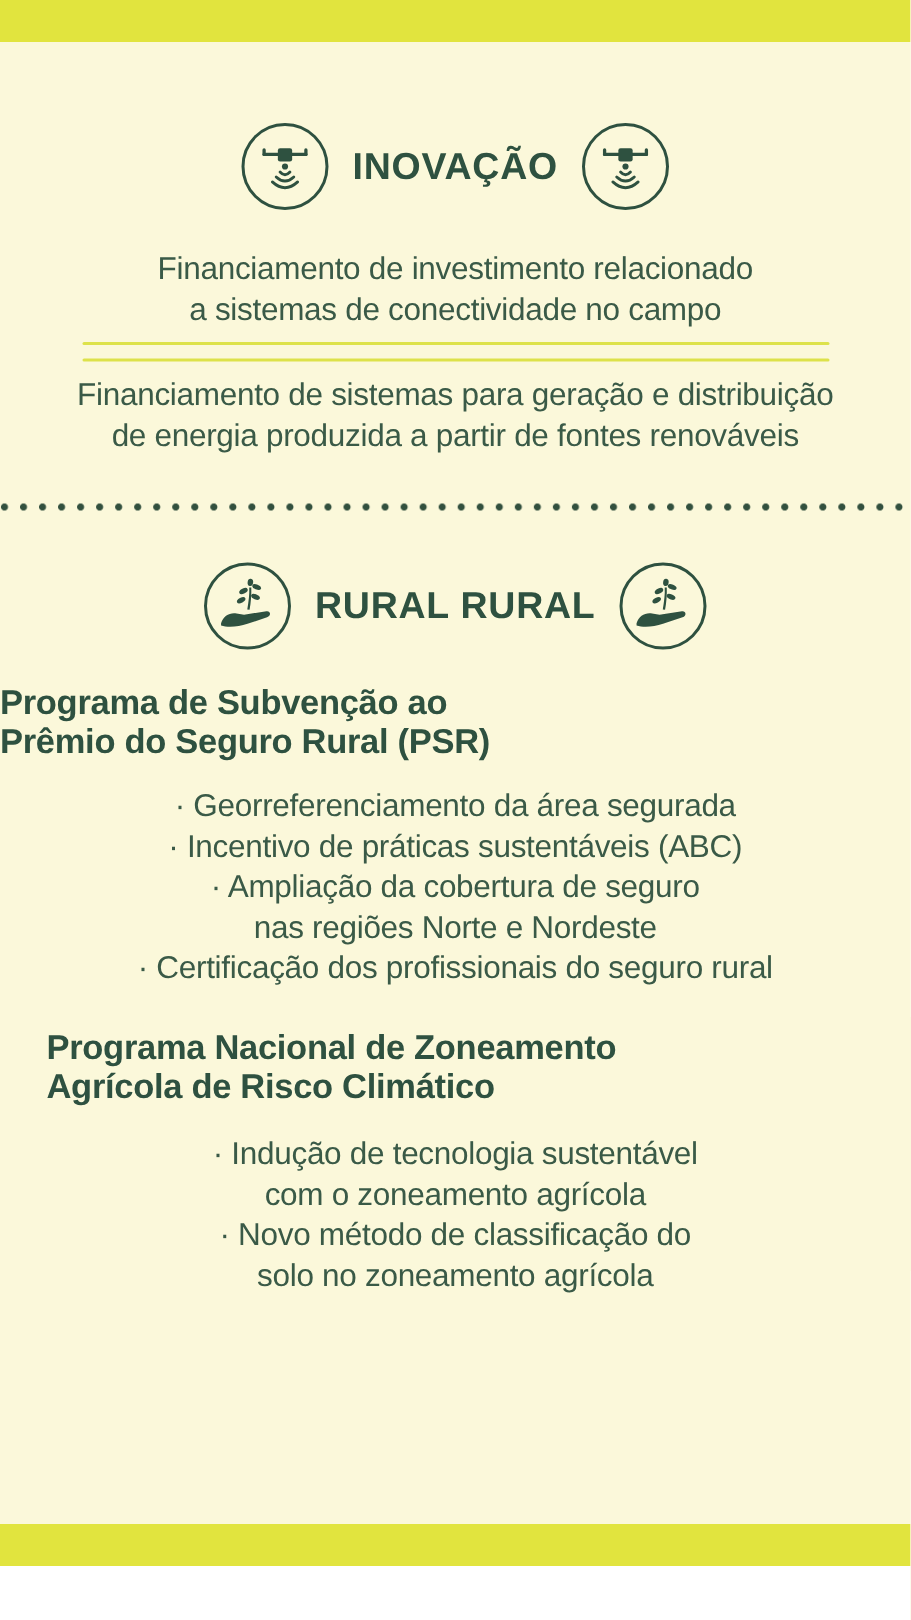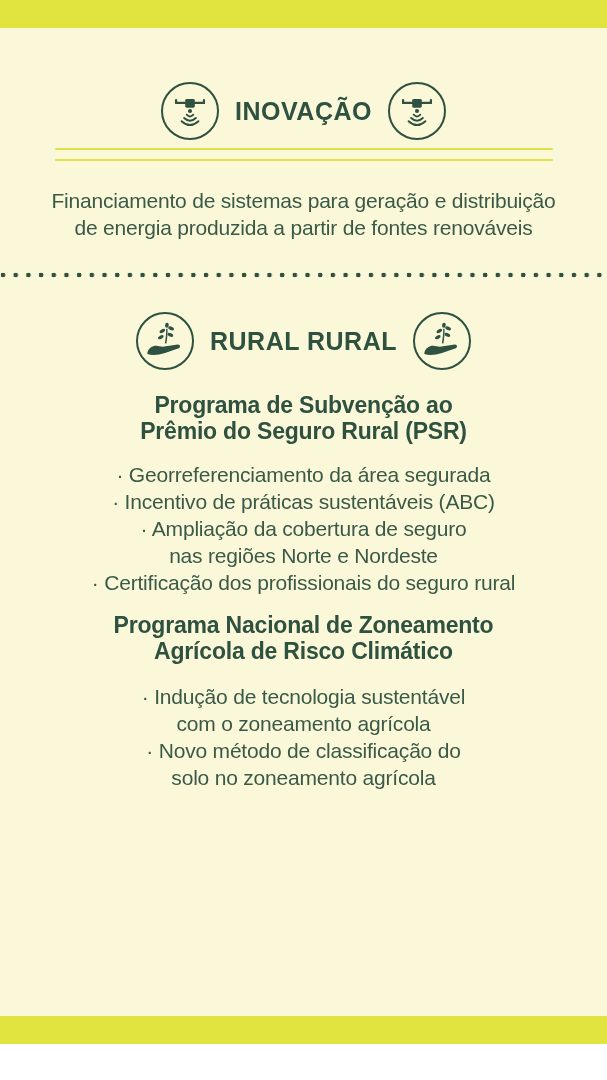--- a/index.html
+++ b/index.html
@@ -44,25 +44,25 @@
   .dotted-divider {
     margin-top:31px; height:6px; width:607px;
     background-image:radial-gradient(circle at 3px 3px, #32503e 2.1px, transparent 2.6px);
     background-size:12.7px 6px; background-repeat:repeat-x;
   }
 
   .seguro .section-header { margin-top:34px; }
   .program-title {
     margin-top:22px;
     font-size:23px; line-height:26px; font-weight:700; color:#2e5140;
-    text-align:center; white-space:pre-line; letter-spacing:-0.2px;
+    text-align:left; white-space:pre-line; letter-spacing:-0.2px;
   }
   .bullets { margin-top:17px; }
   .bullets .item { margin:0; }
-  .zarc .program-title { margin-top:16px; }
+  .zarc .program-title { margin-top:26px;padding-left:31px; }
   .zarc .bullets { margin-top:19px; }
 </style>
 </head>
 <body>
 
 <div class="page">
   <div class="accent-bar top"></div>
 
   <div class="content">
 
@@ -87,20 +87,22 @@
             <rect x="23.5" y="13.5" width="13" height="12" rx="2" fill="#2e5140" stroke="none"></rect>
             <circle cx="30" cy="30" r="2.8" fill="#2e5140" stroke="none"></circle>
             <path d="M25.5 35 Q30 40 34.5 35" stroke-width="2.6" stroke-linecap="round"></path>
             <path d="M22 39.5 Q30 47 38 39.5" stroke-width="2.6" stroke-linecap="round"></path>
             <path d="M18.5 44 Q30 54.5 41.5 44" stroke-width="2.6" stroke-linecap="round"></path>
           </svg>
         </span>
       </div>
 
       <div class="inovacao-items">
+        <p class="item">Financiamento de investimento relacionado
+a sistemas de conectividade no campo</p>
         <div class="thin-divider"></div>
         <div class="thin-divider"></div>
         <p class="item">Financiamento de sistemas para geração e distribuição
 de energia produzida a partir de fontes renováveis</p>
       </div>
     </section>
 
     <div class="dotted-divider"></div>
 
     <section class="section seguro">

